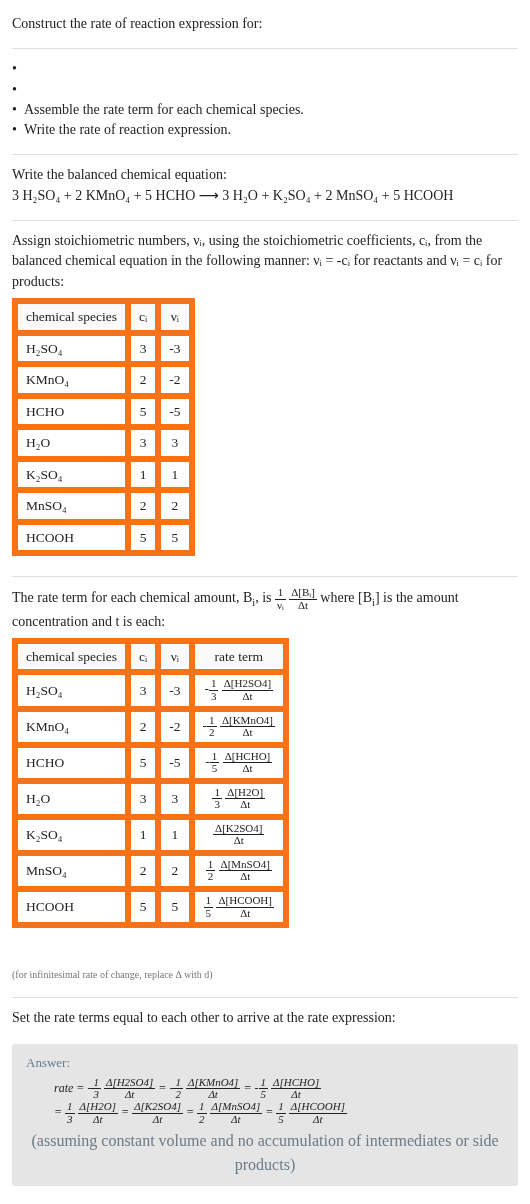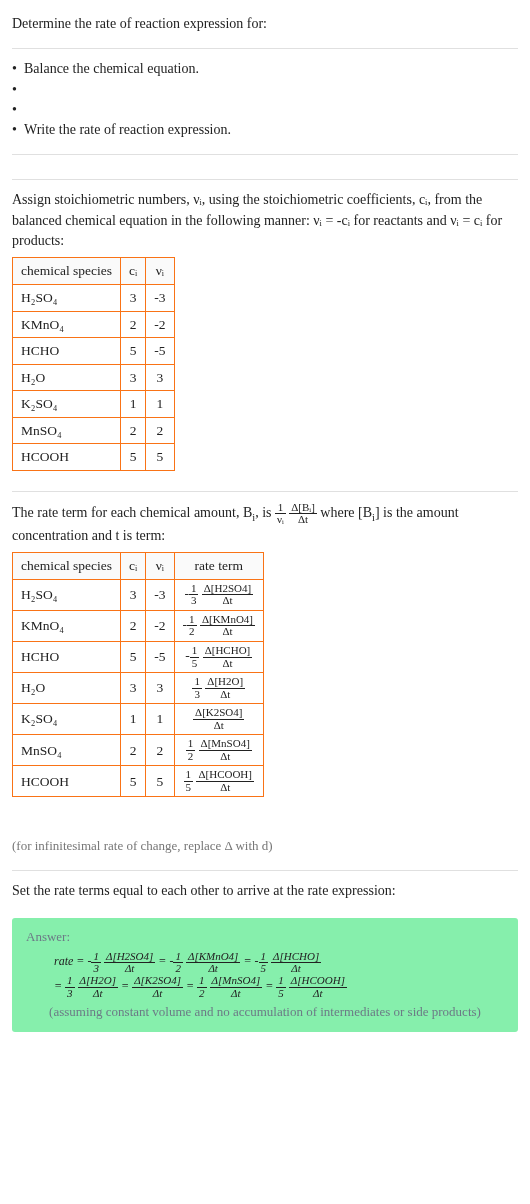--- a/index.html
+++ b/index.html
@@ -31,107 +31,109 @@
     align-items: flex-start;
   }
   .bullet-row .bu {
     width: 12px;
   }
   table.data {
     border-collapse: collapse;
     margin: 6px 0;
   }
   table.data th, table.data td {
-    border: 1px solid #f97316;
+    border: 6px solid #f97316;
     padding: 3px 8px;
     text-align: center;
     font-size: 13.5px;
     font-weight: normal;
   }
   table.data th {
     background: #fafafa;
   }
   table.data td.left, table.data th.left {
     text-align: left;
   }
   .smallnote {
-    font-size: 13px;
+    font-size: 10px;
     color: #777;
     margin-top: 40px;
   }
   .frac {
     display: inline-block;
     vertical-align: middle;
     text-align: center;
     font-size: 11px;
     line-height: 1.05;
   }
   .frac .num {
     display: block;
     border-bottom: 1px solid #222;
     padding: 0 2px;
   }
   .frac .den {
     display: block;
     padding: 0 2px;
   }
   .answer-box {
-    background: #86efac;
+    background: #e5e5e5;
     border-radius: 3px;
     padding: 10px 14px 10px 14px;
     margin: 8px 0 0 0;
   }
   .answer-box .ans-label {
     color: #6c7a86;
     font-size: 13px;
     margin-bottom: 4px;
   }
   .answer-box .ans-note {
     color: #6c7a86;
-    font-size: 13px;
+    font-size: 16px;
     text-align: center;
     margin-top: 4px;
   }
   .rate-math {
     font-size: 12px;
     line-height: 1.9;
     padding-left: 28px;
     font-style: italic;
   }
   .ital { }
 </style>
 </head>
 <body>
 
 <div class="section">
-  <div>Determine the rate of reaction expression for:</div>
-</div>
-
-<hr class="sep">
-
-<div class="section">
-  <div class="bullet-row">
-      <span class="bu">•</span>
-      <span>Balance the chemical equation.</span>
-    </div>
-  <div class="bullet-row">
-      <span class="bu">•</span>
-    </div>
-  <div class="bullet-row">
-      <span class="bu">•</span>
+  <div>Construct the rate of reaction expression for:</div>
+</div>
+
+<hr class="sep">
+
+<div class="section">
+  <div class="bullet-row">
+      <span class="bu">•</span>
+    </div>
+  <div class="bullet-row">
+      <span class="bu">•</span>
+    </div>
+  <div class="bullet-row">
+      <span class="bu">•</span>
+      <span>Assemble the rate term for each chemical species.</span>
     </div>
   <div class="bullet-row">
       <span class="bu">•</span>
       <span>Write the rate of reaction expression.</span>
     </div>
 </div>
 
 <hr class="sep">
 
 <div class="section">
+  <div>Write the balanced chemical equation:</div>
+  <div class="eq">3 H₂SO₄ + 2 KMnO₄ + 5 HCHO  ⟶  3 H₂O + K₂SO₄ + 2 MnSO₄ + 5 HCOOH</div>
 </div>
 
 <hr class="sep">
 
 <div class="section">
   <div>
     <span>Assign stoichiometric numbers, </span><span class="ital">νᵢ</span><span>, using the stoichiometric coefficients, </span><span class="ital">cᵢ</span><span>, from the balanced chemical equation in the following manner: </span><span class="ital">νᵢ = -cᵢ</span><span> for reactants and </span><span class="ital">νᵢ = cᵢ</span><span> for products:</span>
   </div>
 
   <table class="data">
@@ -180,21 +182,21 @@
     </table>
 </div>
 
 <hr class="sep">
 
 <div class="section">
   <div>
     <span>The rate term for each chemical amount, B</span><sub class="ital">i</sub><span>, is </span>
     <span class="frac"><span class="num">1</span><span class="den ital">νᵢ</span></span>
     <span class="frac"><span class="num">Δ[Bᵢ]</span><span class="den">Δt</span></span>
-    <span> where [B</span><sub class="ital">i</sub><span>] is the amount concentration and </span><span class="ital">t</span><span> is term:</span>
+    <span> where [B</span><sub class="ital">i</sub><span>] is the amount concentration and </span><span class="ital">t</span><span> is each:</span>
   </div>
 
   <table class="data">
     <tbody>
         <tr>
       <th class="left">chemical species</th>
       <th class="ital">cᵢ</th>
       <th class="ital">νᵢ</th>
       <th>rate term</th>
     </tr>

